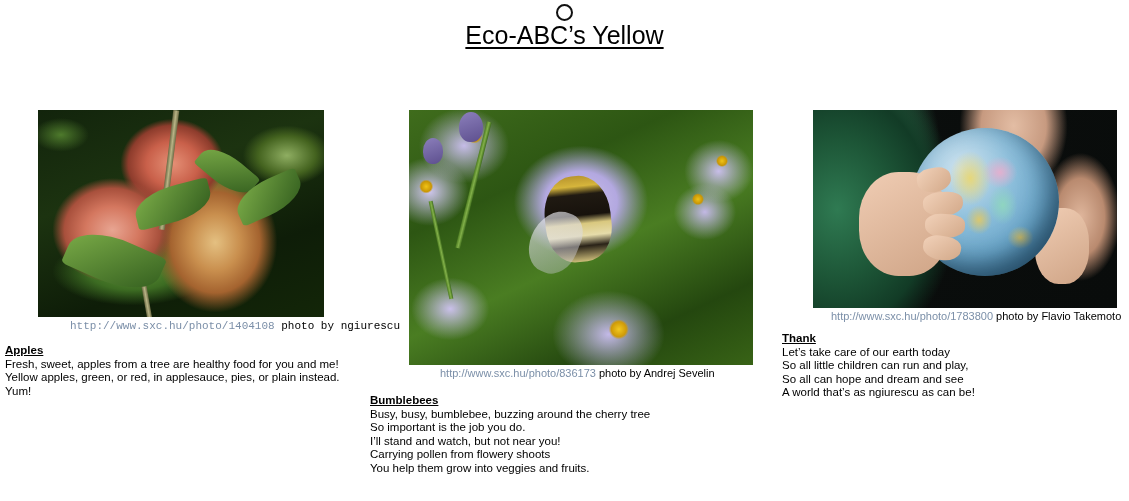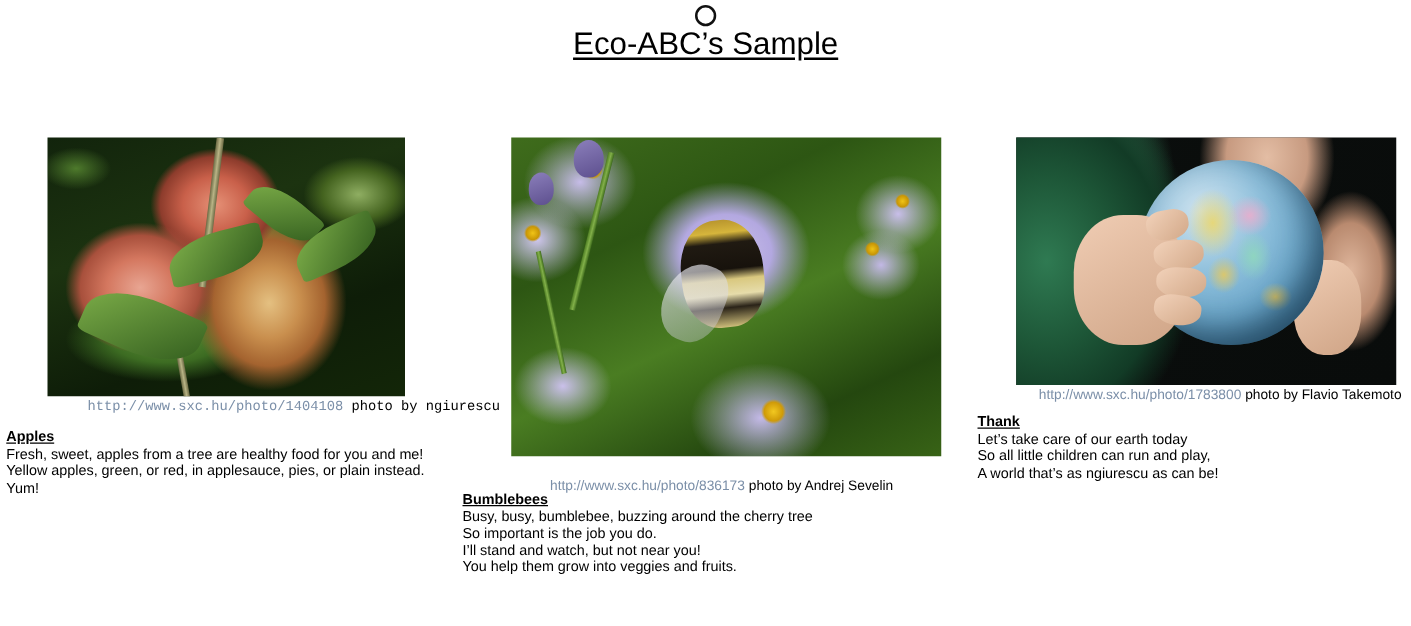--- a/index.html
+++ b/index.html
@@ -164,21 +164,21 @@
   }
   #bee-photo .bee-wing {
     position: absolute;
     left: 122px; top: 100px;
     width: 48px; height: 64px;
     border-radius: 60% 40% 50% 50%;
     background: linear-gradient(135deg, rgba(235,235,240,.72), rgba(190,190,205,.35));
     transform: rotate(22deg);
   }
 
-  #bee-caption { left: 440px; top: 367px; margin-top: 16px; }
+  #bee-caption { left: 440px; top: 367px; }
 
   #bee-text { left: 370px; top: 394px; }
 
   
   #globe-photo {
     left: 813px; top: 110px; width: 304px; height: 198px;
     background:
       radial-gradient(ellipse 120px 150px at 8% 50%, #2f7a52 0%, #1d5637 46%, #123b26 78%, rgba(8,26,16,0) 100%),
       radial-gradient(ellipse 60px 100px at 26% 18%, #3f9064 0%, rgba(18,60,36,0) 80%),
       radial-gradient(ellipse 54px 70px at 66% 8%, #e3bda4 0%, #c79a80 60%, rgba(120,85,65,0) 100%),
@@ -218,21 +218,21 @@
 
   #globe-caption { left: 831px; top: 310px; }
 
   #globe-text { left: 782px; top: 332px; }
 </style>
 </head>
 <body>
 
 <div class="title-wrap">
   <span class="title-circle"></span>
-  <span class="doc-title">Eco-ABC’s Sample</span>
+  <span class="doc-title">Eco-ABC’s Yellow</span>
 </div>
 
 <div class="photo-frame" id="apples-photo">
   <div class="branch b1"></div>
   <div class="branch b2"></div>
   <div class="leaf l1"></div>
   <div class="leaf l2"></div>
   <div class="leaf l3"></div>
   <div class="leaf l4"></div>
 </div>
@@ -255,33 +255,35 @@
   <div class="bee-wing"></div>
 </div>
 <div class="caption" id="bee-caption">
   <span class="url">http://www.sxc.hu/photo/836173</span><span class="credit"> photo by Andrej Sevelin</span>
 </div>
 <div class="text-block" id="bee-text">
   <span class="heading">Bumblebees</span>
   <span class="line">Busy, busy, bumblebee, buzzing around the cherry tree</span>
   <span class="line">So important is the job you do.</span>
   <span class="line">I’ll stand and watch, but not near you!</span>
+  <span class="line">Carrying pollen from flowery shoots</span>
   <span class="line">You help them grow into veggies and fruits.</span>
 </div>
 
 <div class="photo-frame" id="globe-photo">
   <div class="hand hand-right"></div>
   <div class="globe-ball"></div>
   <div class="hand hand-left"></div>
   <div class="finger f1"></div>
   <div class="finger f2"></div>
   <div class="finger f3"></div>
   <div class="finger f4"></div>
 </div>
 <div class="caption" id="globe-caption">
   <span class="url">http://www.sxc.hu/photo/1783800</span><span class="credit"> photo by Flavio Takemoto</span>
 </div>
 <div class="text-block" id="globe-text">
   <span class="heading">Thank</span>
   <span class="line">Let’s take care of our earth today</span>
   <span class="line">So all little children can run and play,</span>
+  <span class="line">So all can hope and dream and see</span>
   <span class="line">A world that’s as ngiurescu as can be!</span>
 </div>
 
 </body></html>

